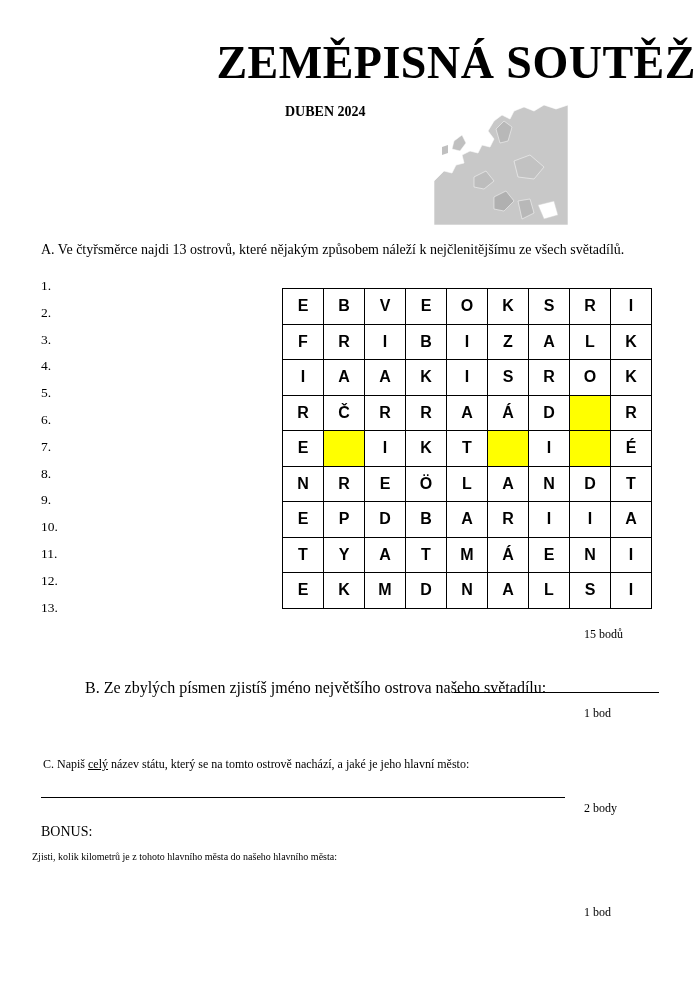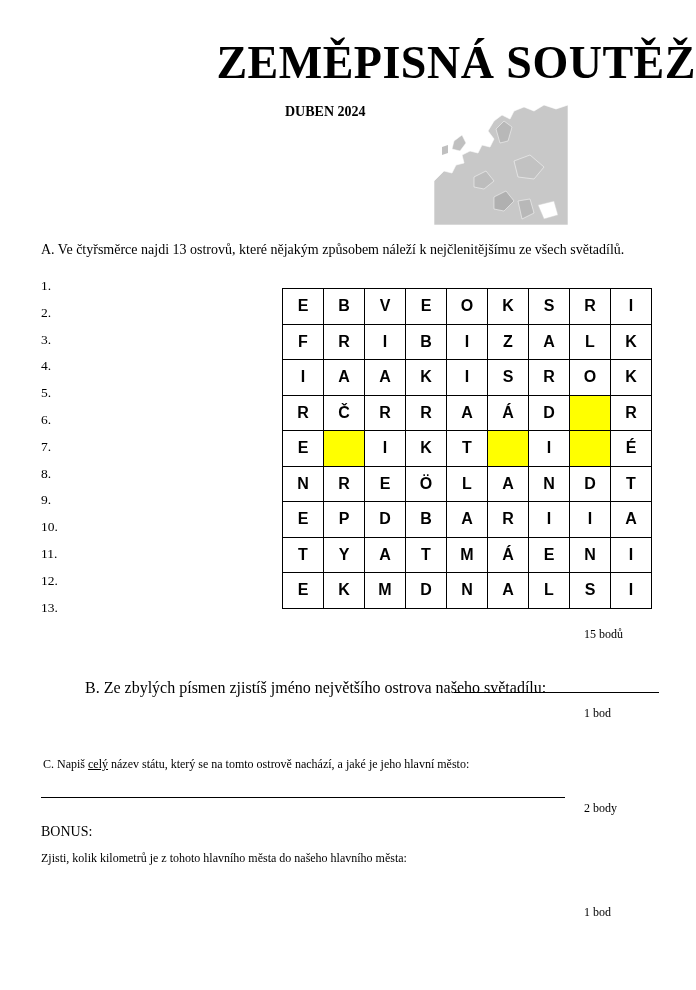--- a/index.html
+++ b/index.html
@@ -13,21 +13,21 @@
     .grid { position: absolute; left: 282px; top: 288px; border-collapse: collapse; }
     .grid td { width: 40px; height: 34.5px; border: 1px solid #000; text-align: center; vertical-align: middle; font-family: "Liberation Sans", sans-serif; font-weight: bold; font-size: 16px; padding: 0; }
     .grid td.hl { background: #ffff00; }
     .pts { position: absolute; font-size: 12px; }
     .sectionB { position: absolute; left: 41px; top: 679px; font-size: 16px; margin-left: 44px; }
     .lineB { position: absolute; left: 454px; top: 692px; width: 205px; border-bottom: 1px solid #000; }
     .sectionC { position: absolute; left: 43px; top: 757px; font-size: 12px; }
     .sectionC u { text-decoration: underline; }
     .lineC { position: absolute; left: 41px; top: 797px; width: 524px; border-bottom: 1px solid #000; }
     .bonus { position: absolute; left: 41px; top: 824px; font-size: 14px; }
-    .bonus-q { position: absolute; left: 41px; top: 851px; font-size: 12px; text-align: center; }
+    .bonus-q { position: absolute; left: 32px; top: 851px; font-size: 10px; text-align: center; }
   </style>
 </head>
 <body>
 
 <div class="title">ZEMĚPISNÁ SOUTĚŽ</div>
 <div class="subtitle">DUBEN 2024</div>
 
 <div class="map">
   <svg width="134" height="124" viewBox="0 0 134 124">
     <rect width="134" height="124" fill="#ffffff"></rect>

